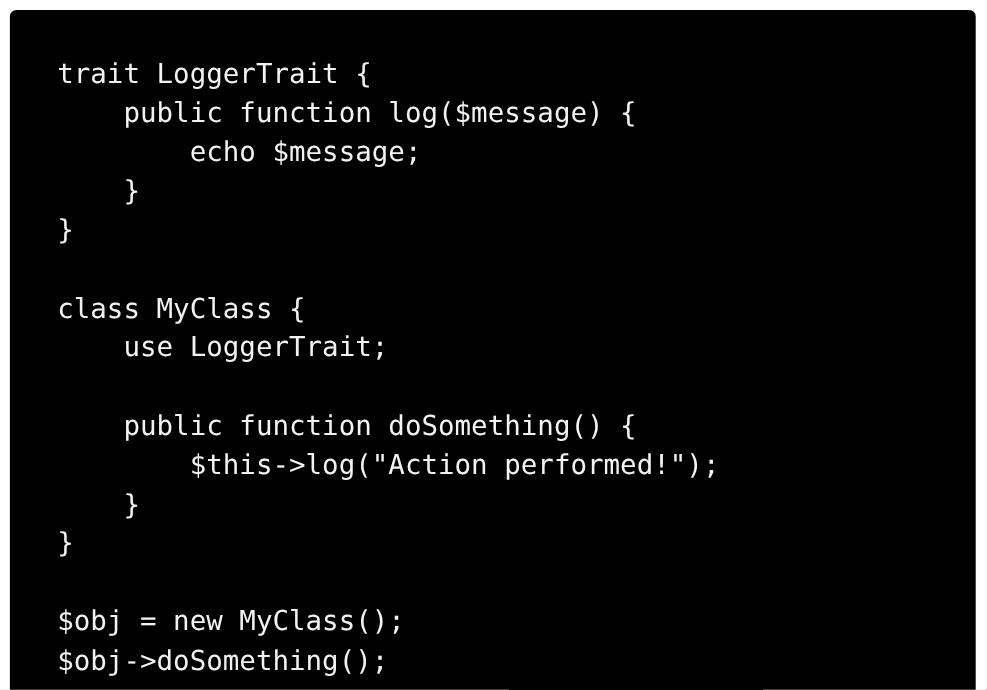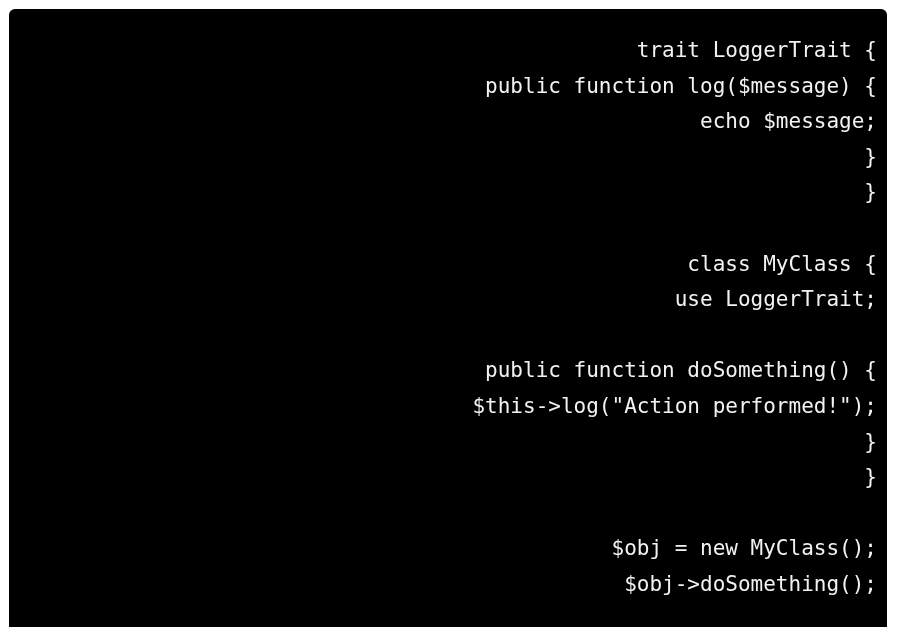--- a/index.html
+++ b/index.html
@@ -40,30 +40,29 @@
     left: 0;
     top: 0;
     right: 0;
     bottom: 0;
     padding: 24px 10px 10px 27px;
     box-sizing: border-box;
     overflow: hidden;
   }
 
   .code-lines {
-    margin: 0;
+    margin: 16px;
     padding: 0;
     list-style: none;
     font-family: "DejaVu Sans Mono", "Liberation Mono", monospace;
-    font-size: 21px;
+    font-size: 25px;
     line-height: 35.6px;
     color: #f2f2f2;
     letter-spacing: 0px;
     white-space: pre;
-    text-align: right;
     -webkit-font-smoothing: antialiased;
   }
 
   .code-line {
     display: block;
     white-space: pre;
     min-height: 35.6px;
     color: #f2f2f2;
   }
 

